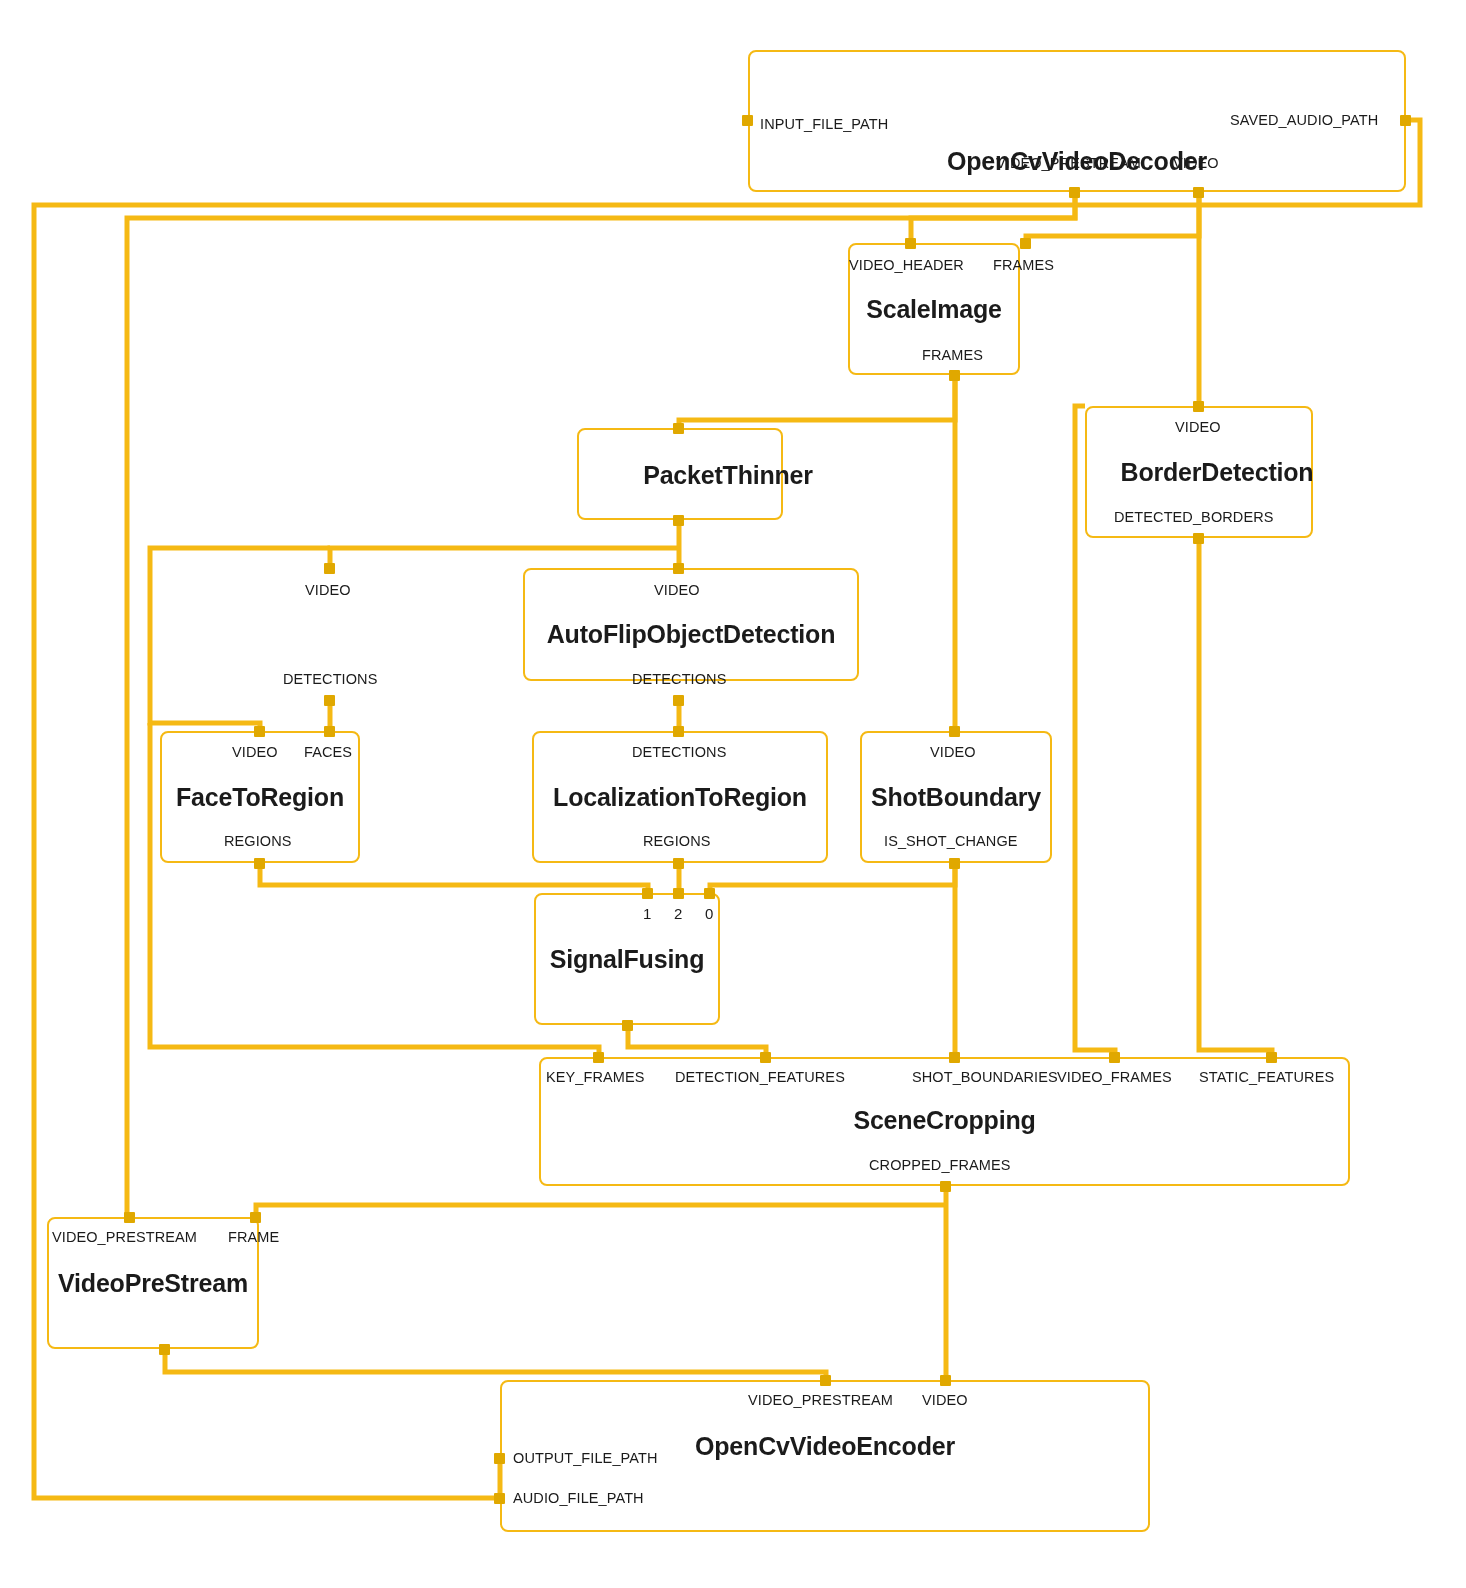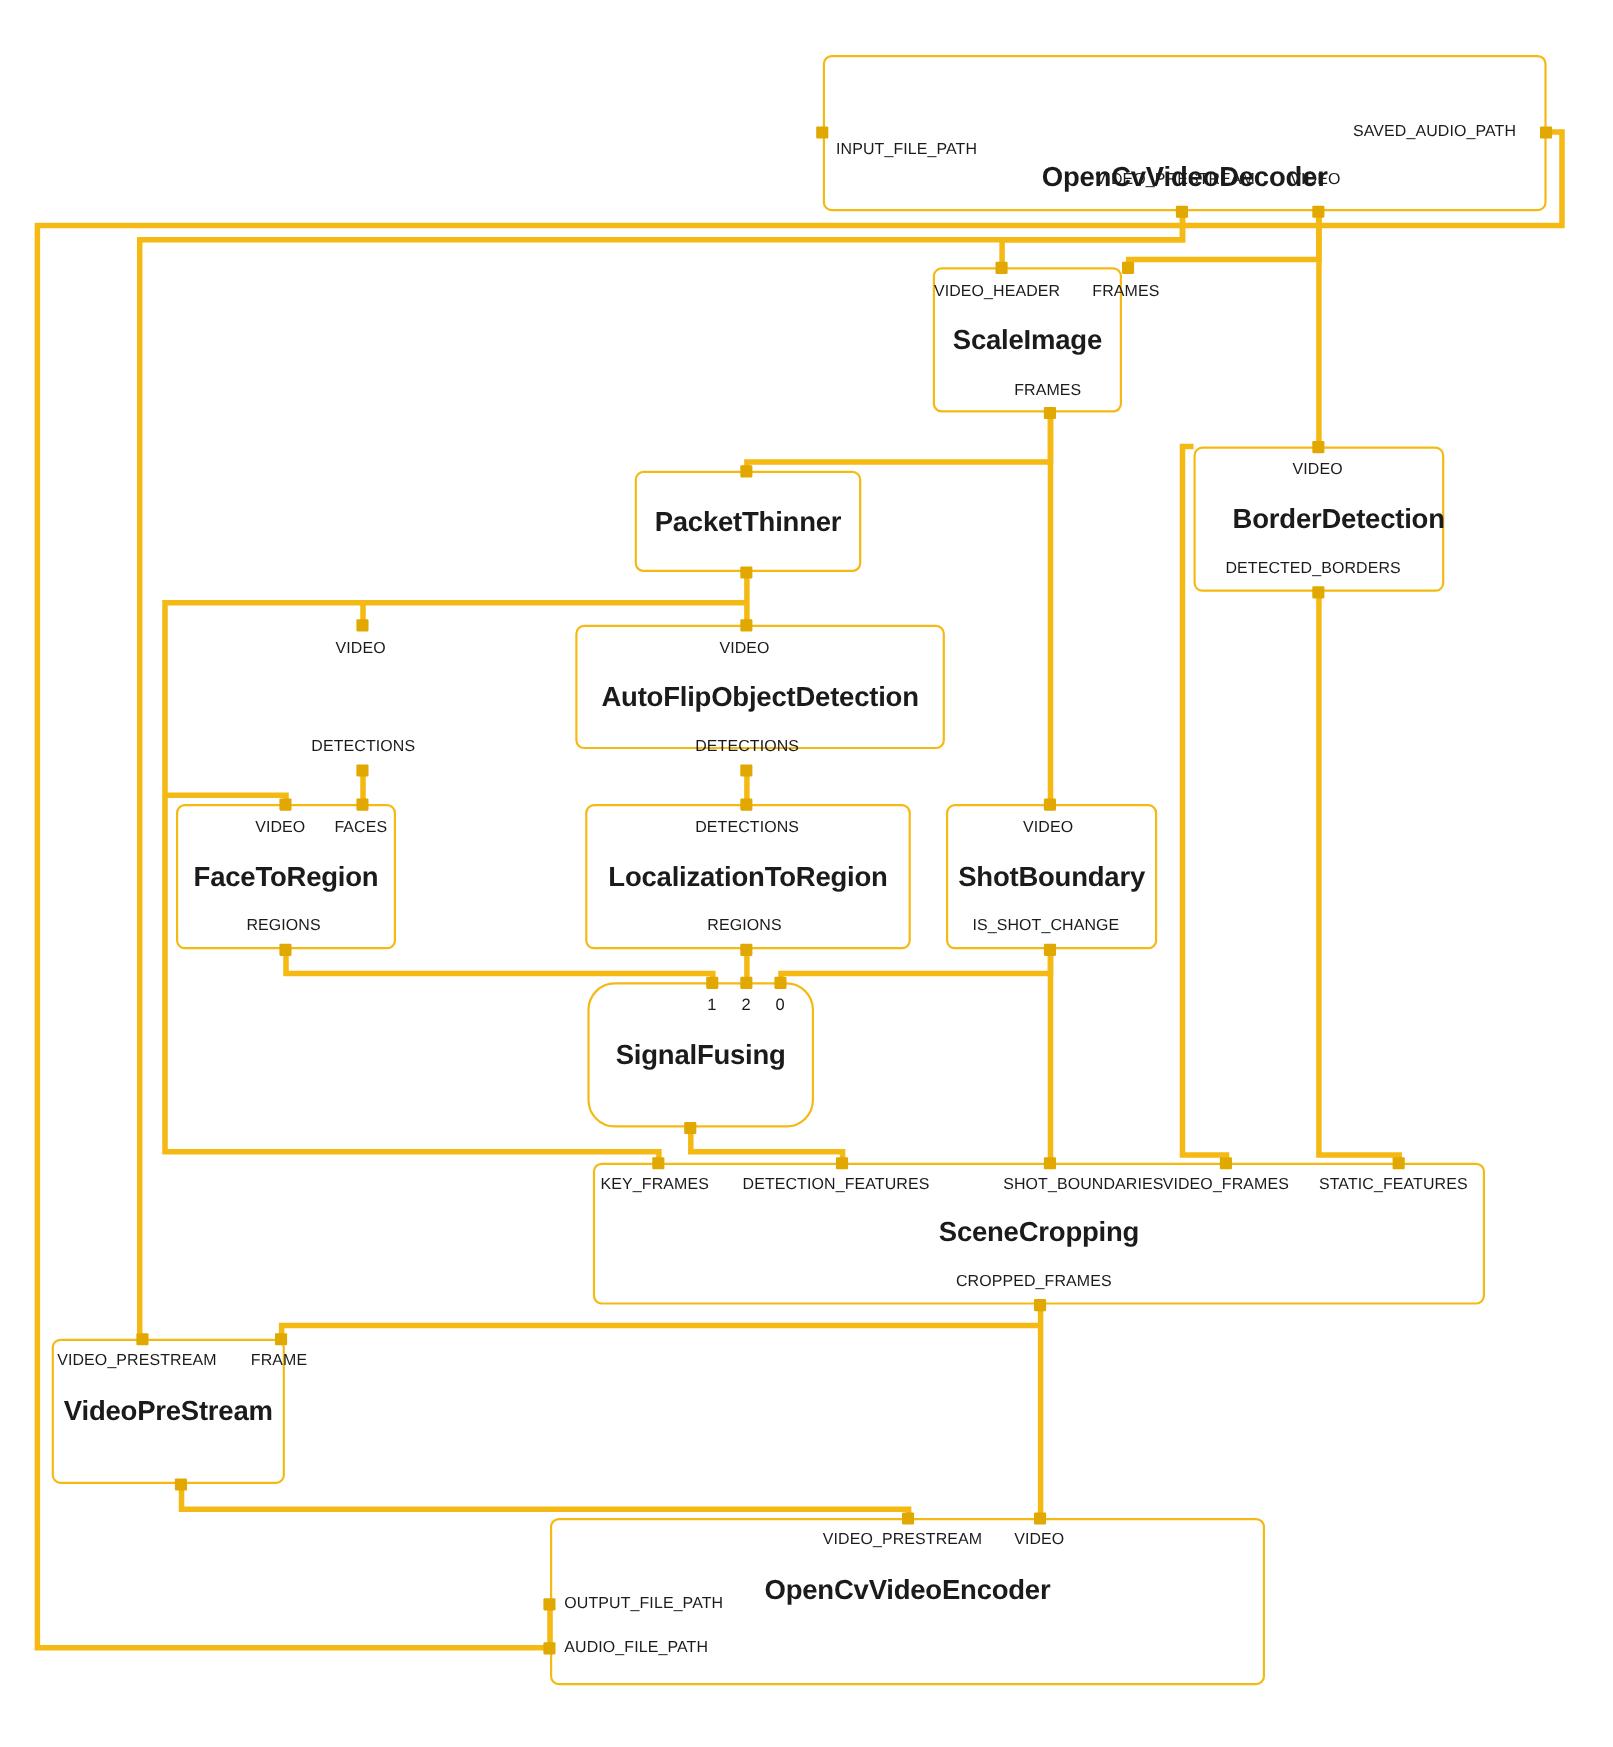--- a/index.html
+++ b/index.html
@@ -117,21 +117,21 @@
 
       <path d="M165,1349 L165,1372 L826,1372 L826,1380"></path>
 
       <path d="M500,1458 L500,1498"></path>
     </g>
   </svg>
 
   <div class="node" style="left:748px; top:50px; width:658px; height:142px;">
     <div class="node-title" style="top:95px;">OpenCvVideoDecoder</div>
   </div>
-  <div class="port-label" style="left:760px; top:128px;">INPUT_FILE_PATH</div>
+  <div class="port-label" style="left:760px; top:116px;">INPUT_FILE_PATH</div>
   <div class="port-dot" style="left:742px; top:115px;"></div>
   <div class="port-label" style="left:1230px; top:112px;">SAVED_AUDIO_PATH</div>
   <div class="port-dot" style="left:1400px; top:115px;"></div>
   <div class="port-label" style="left:996px; top:155px;">VIDEO_PRESTREAM</div>
   <div class="port-dot" style="left:1069px; top:187px;"></div>
   <div class="port-label" style="left:1173px; top:155px;">VIDEO</div>
   <div class="port-dot" style="left:1193px; top:187px;"></div>
 
   <div class="node" style="left:848px; top:243px; width:172px; height:132px;">
     <div class="node-title" style="top:50px;">ScaleImage</div>
@@ -145,21 +145,21 @@
 
   <div class="node" style="left:1085px; top:406px; width:228px; height:132px;">
     <div class="node-title" style="top:50px;padding-left:18px;">BorderDetection</div>
   </div>
   <div class="port-label" style="left:1175px; top:419px;">VIDEO</div>
   <div class="port-dot" style="left:1193px; top:401px;"></div>
   <div class="port-label" style="left:1114px; top:509px;">DETECTED_BORDERS</div>
   <div class="port-dot" style="left:1193px; top:533px;"></div>
 
   <div class="node" style="left:577px; top:428px; width:206px; height:92px;">
-    <div class="node-title" style="top:31px;">PacketThinner</div>
+    <div class="node-title" style="top:31px;padding-left:48px;">PacketThinner</div>
   </div>
   <div class="port-dot" style="left:673px; top:423px;"></div>
   <div class="port-dot" style="left:673px; top:515px;"></div>
 
   <div class="port-label" style="left:305px; top:582px;">VIDEO</div>
   <div class="port-dot" style="left:324px; top:563px;"></div>
   <div class="port-label" style="left:283px; top:671px;">DETECTIONS</div>
   <div class="port-dot" style="left:324px; top:695px;"></div>
 
   <div class="node" style="left:523px; top:568px; width:336px; height:113px;">
@@ -189,21 +189,21 @@
   <div class="port-dot" style="left:673px; top:858px;"></div>
 
   <div class="node" style="left:860px; top:731px; width:192px; height:132px;">
     <div class="node-title" style="top:50px;">ShotBoundary</div>
   </div>
   <div class="port-label" style="left:930px; top:744px;">VIDEO</div>
   <div class="port-dot" style="left:949px; top:726px;"></div>
   <div class="port-label" style="left:884px; top:833px;">IS_SHOT_CHANGE</div>
   <div class="port-dot" style="left:949px; top:858px;"></div>
 
-  <div class="node" style="left:534px; top:893px; width:206px; height:132px;border-radius:25px;">
+  <div class="node" style="left:534px; top:893px; width:186px; height:132px;">
     <div class="node-title" style="top:50px;">SignalFusing</div>
   </div>
   <div class="idx-label" style="left:643px; top:905px;">1</div>
   <div class="port-dot" style="left:642px; top:888px;"></div>
   <div class="idx-label" style="left:674px; top:905px;">2</div>
   <div class="port-dot" style="left:673px; top:888px;"></div>
   <div class="idx-label" style="left:705px; top:905px;">0</div>
   <div class="port-dot" style="left:704px; top:888px;"></div>
   <div class="port-dot" style="left:622px; top:1020px;"></div>
 

